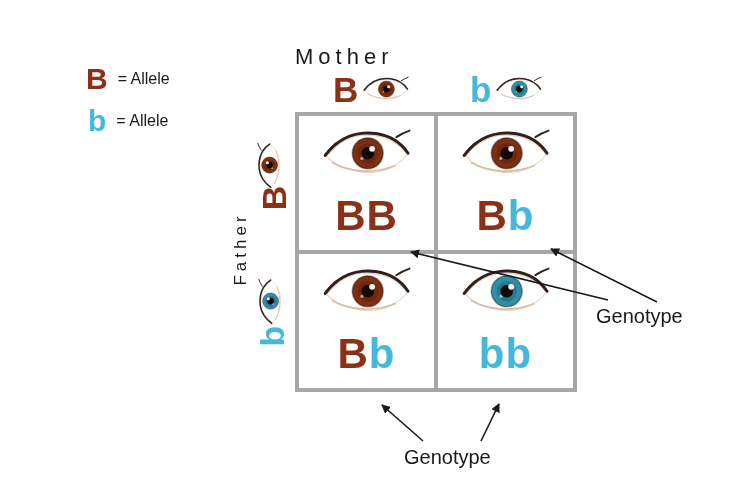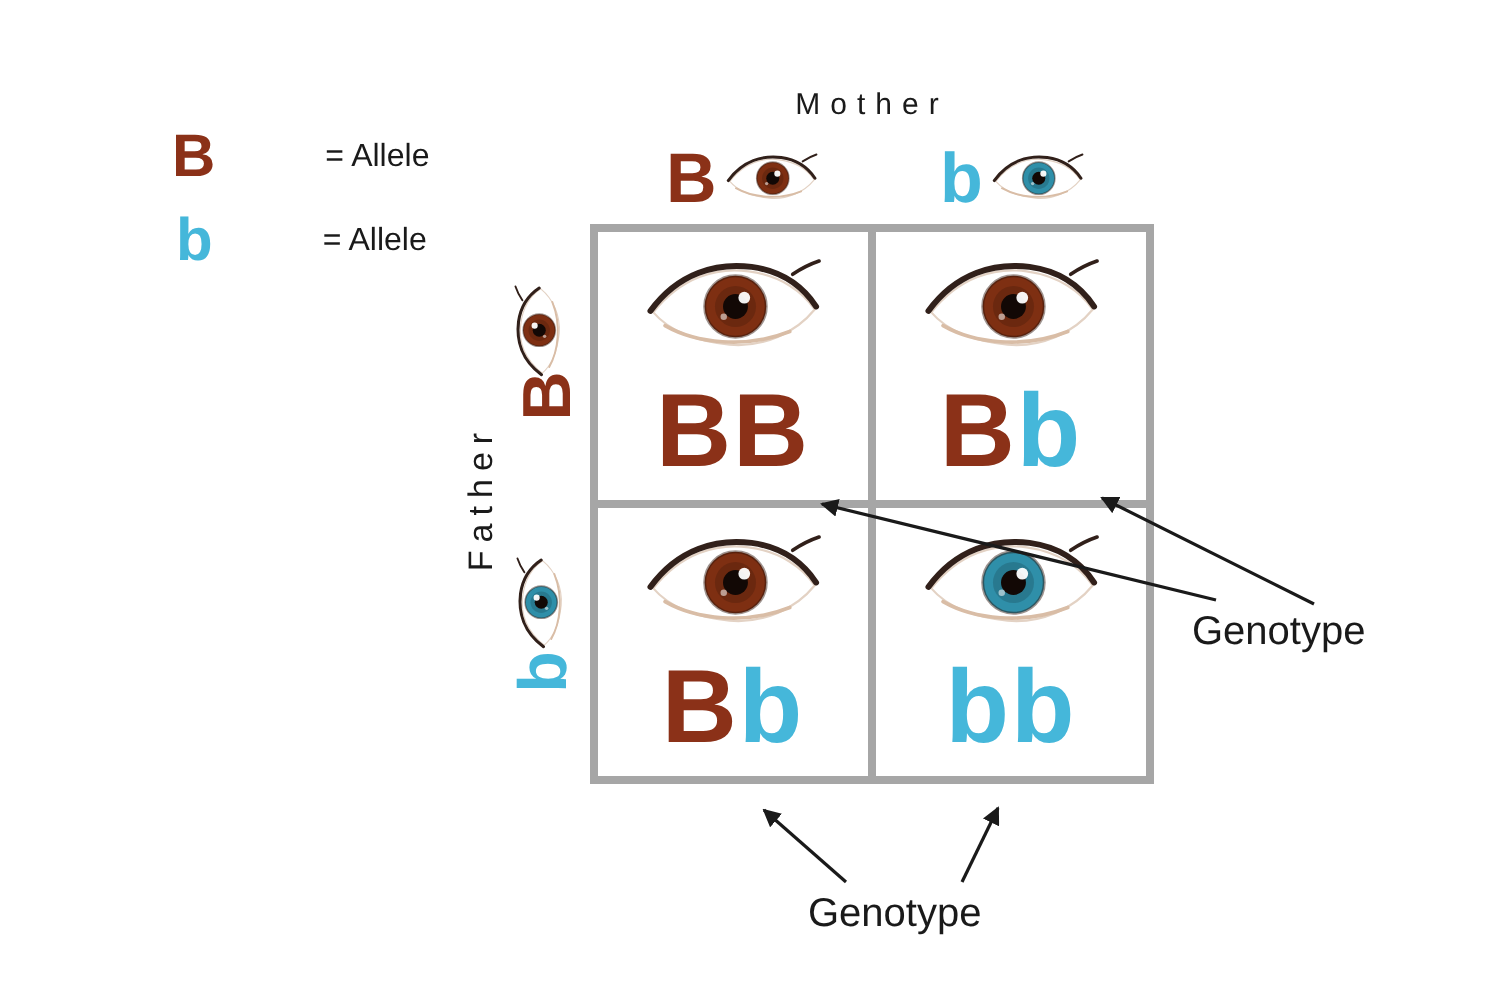--- a/index.html
+++ b/index.html
@@ -2,28 +2,28 @@
 <html style="--allele-brown: #8B3118; --allele-blue: #45B7DA; --iris-brown: #7E2F12; --iris-blue: #2F8FA9; --grid-border: #A6A6A6; --arrow: #1A1A1A; --text: #1A1A1A;"><head>
 <meta charset="utf-8">
 <style>
   html,body { margin:0; padding:0; background:#ffffff; }
   body { font-family:"Liberation Sans", sans-serif; color:var(--text,#1a1a1a); }
   #stage { position:relative; width:750px; height:500px; background:#fff; overflow:hidden; }
 
   
   .legend-row { position:absolute; display:flex; align-items:center; gap:10px; }
   .legend-row .sym { font-size:30px; font-weight:bold; line-height:30px; }
-  .legend-row .lab { font-size:16px;margin-left:45px; }
+  .legend-row .lab { font-size:16px; }
 
   .brown { color:var(--allele-brown,#8B3118); }
   .blue  { color:var(--allele-blue,#45B7DA); }
 
   
-  .mother-title { position:absolute; left:295px; top:44px; width:282px; text-align:center;
-                  font-size:15px; letter-spacing:5px; }
+  .mother-title { position:absolute; left:295px; top:44px; width:282px; text-align:left;
+                  font-size:22px; letter-spacing:5px; }
   .father-title { position:absolute; left:181px; top:239px; width:120px; height:20px;
                   text-align:center; font-size:17px; letter-spacing:4px;
                   transform:rotate(-90deg); transform-origin:center; }
 
   
   .m-allele { position:absolute; display:flex; align-items:center; gap:5px; height:38px; }
   .m-allele .sym { font-size:35px; font-weight:bold; line-height:35px; }
   .eye-sm { width:46px; height:27px; display:block; }
   .eye-lg { width:88px; height:52px; display:block; }
 
@@ -33,21 +33,21 @@
 
   .eye.brown-iris { color:var(--iris-brown,#7E2F12); }
   .eye.blue-iris  { color:var(--iris-blue,#2F8FA9); }
 
   
   .grid { position:absolute; left:295px; top:112px; width:282px; height:280px;
           box-sizing:border-box; background:var(--grid-border,#A6A6A6);
           padding:4px; display:grid; grid-template-columns:1fr 1fr; grid-template-rows:1fr 1fr; gap:4px; }
   .cell { background:#fff; display:flex; flex-direction:column; align-items:center;
           justify-content:space-between; padding:12px 0; box-sizing:border-box; }
-  .genotype { font-size:52px; font-weight:bold; line-height:44px; letter-spacing:1px; }
+  .genotype { font-size:42px; font-weight:bold; line-height:44px; letter-spacing:1px; }
 
   
   .annot { position:absolute; font-size:20px; color:var(--text,#1a1a1a); }
   #arrow-layer { position:absolute; left:0; top:0; width:750px; height:500px; pointer-events:none; }
   #arrow-layer line { stroke:var(--arrow,#1A1A1A); stroke-width:1.6; }
   #arrow-layer marker path { fill:var(--arrow,#1A1A1A); }
 </style>
 </head>
 <body>
 

